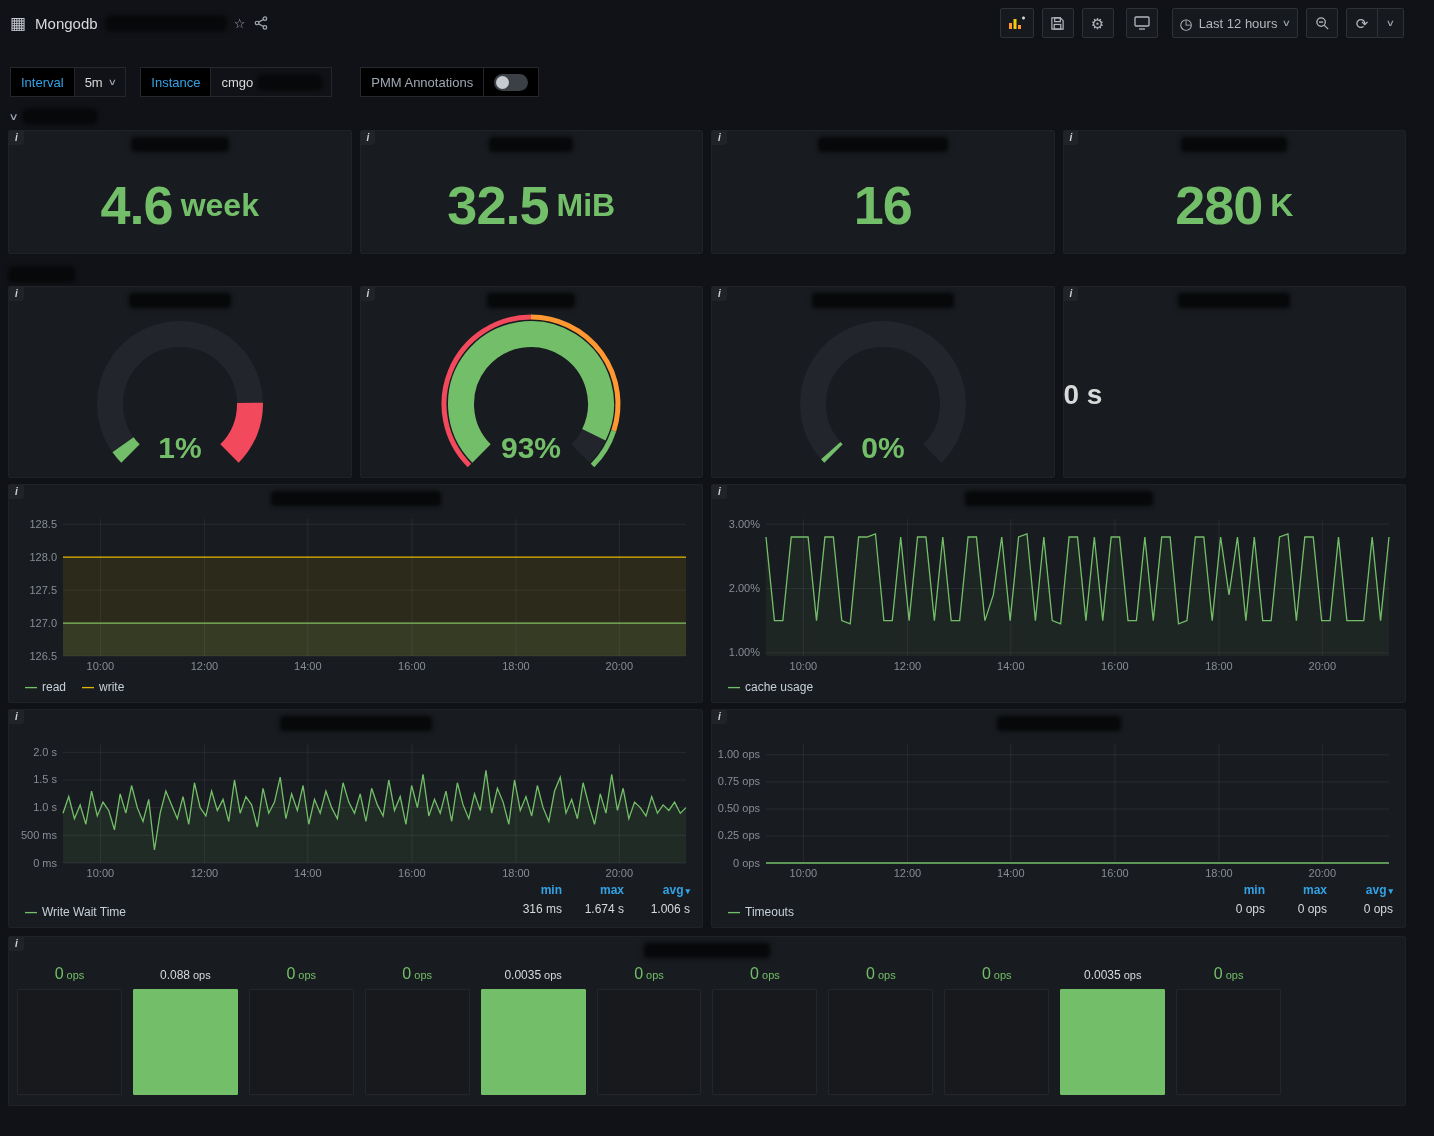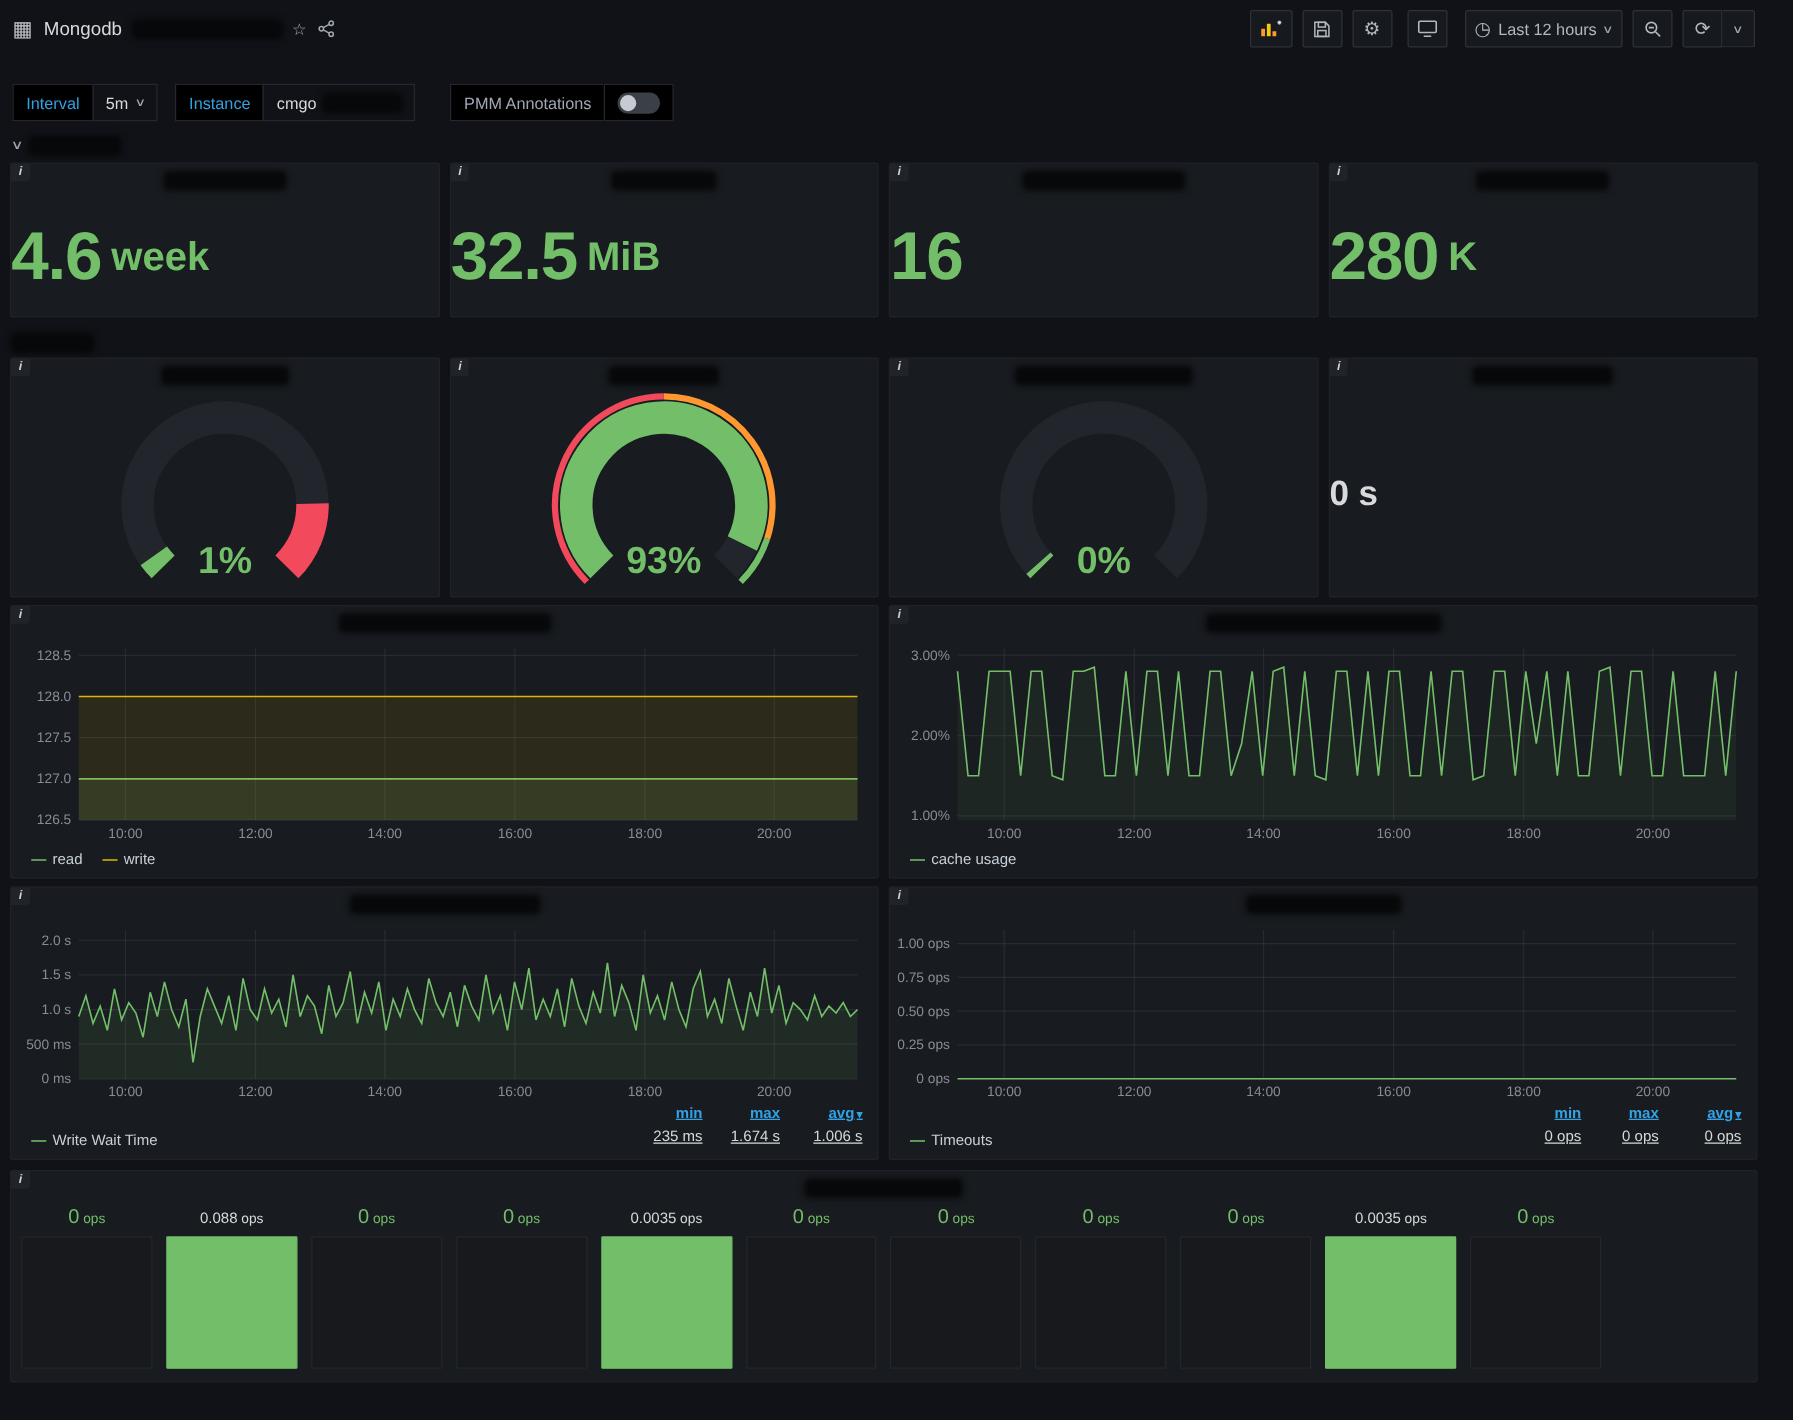--- a/index.html
+++ b/index.html
@@ -80,21 +80,21 @@
     font-size:10px; font-style:italic; font-weight:bold; color:#cfd2d6;
     background:#202328; padding:1px 6px 2px; border-radius:0 0 3px 0;
   }
   .panel-title {
     height:26px; display:flex; align-items:center; justify-content:center;
     font-size:13px; color:#d8d9da; flex:none;
   }
 
   
   .stat-panel { height:124px; display:flex; flex-direction:column; }
-  .stat-body { flex:1; display:flex; align-items:center; justify-content:flex-start; }
+  .stat-body { flex:1; display:flex; align-items:center; justify-content:center; }
   .stat-value { color:#73bf69; font-weight:600; font-size:54px; line-height:1; letter-spacing:-1px; }
   .stat-unit  { color:#73bf69; font-weight:600; font-size:32px; margin-left:8px; }
 
   
   .gauge-panel { height:192px; display:flex; flex-direction:column; }
   .gauge-host { flex:1; display:flex; align-items:center; justify-content:center; }
   .gstat-body { flex:1; display:flex; align-items:center; justify-content:flex-start; }
   .gstat-value { font-size:28px; font-weight:600; color:#d8d9da; }
 
   
@@ -103,21 +103,21 @@
   .legend {
     flex:none; height:26px; display:flex; align-items:center; gap:16px;
     padding-left:10px; font-size:12px; color:#c7d0d9;
   }
   .legend-wrap { flex:none; height:44px; position:relative; font-size:12px; }
   .lg-item { display:inline-flex; align-items:center; gap:5px; cursor:pointer; }
   .lg-dash { font-weight:bold; }
   .series-key { position:absolute; left:10px; bottom:6px; display:inline-flex; gap:5px; align-items:center; color:#c7d0d9; cursor:pointer; }
   .legend-stats { position:absolute; right:6px; top:2px; text-align:right; }
   .ls-row { display:grid; grid-template-columns:62px 62px 66px; }
-  .ls-row span { text-align:right;text-decoration:underline; }
+  .ls-row span { text-align:right; }
   .ls-head { color:#33a2e5; font-weight:bold; margin-bottom:5px; cursor:pointer; }
   .ls-vals { color:#d8d9da; }
   .sort-caret { font-size:9px; margin-left:2px; color:#33a2e5; }
 
   
   .bar-panel { height:170px; margin:8px 28px 0 8px; display:flex; flex-direction:column; padding:0 6px 10px; }
   .bar-cols { flex:1; display:grid; grid-template-columns:repeat(12,1fr); gap:11px; padding:2px 2px 0; }
   .bgc { display:flex; flex-direction:column; }
   .bgc-label { text-align:center; margin-bottom:6px; color:#73bf69; }
   .bgc-label .num { font-size:16px; }
@@ -444,21 +444,21 @@
           <span class="lg-dash" style="color:#73bf69">—</span>
           <span>Write Wait Time</span>
         </span>
         <div class="legend-stats">
           <div class="ls-row ls-head">
             <span>min</span>
             <span>max</span>
             <span><span>avg</span><span class="sort-caret">▾</span></span>
           </div>
           <div class="ls-row ls-vals">
-            <span>235 ms</span>
+            <span>316 ms</span>
             <span>1.674 s</span>
             <span>1.006 s</span>
           </div>
         </div>
       </div>
     </div>
     <div class="panel chart-panel">
       <span class="info-badge">i</span>
       <div class="panel-title">
           <span class="redact" style="width:122px"></span>

